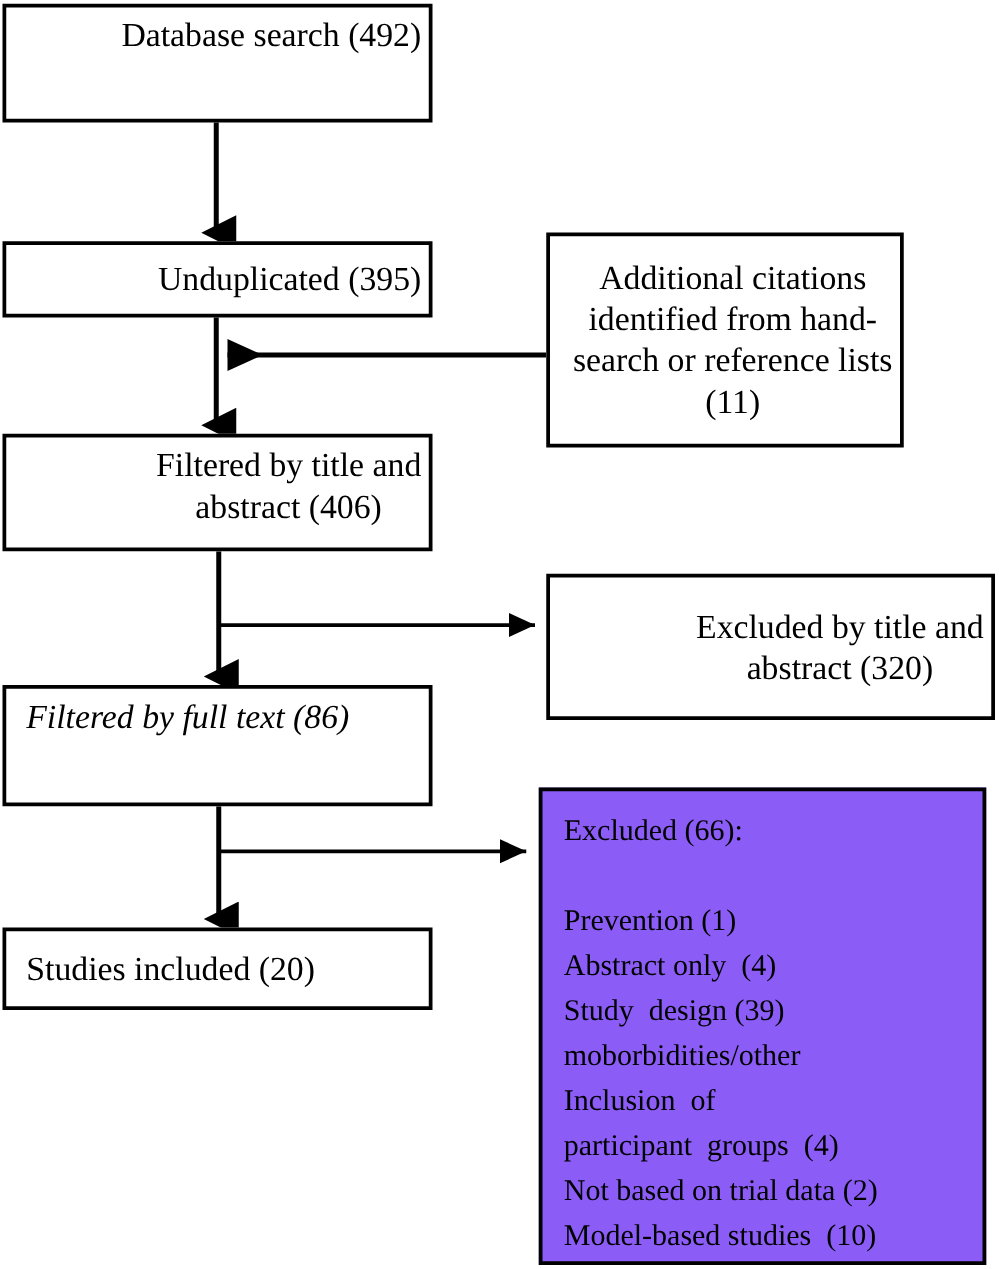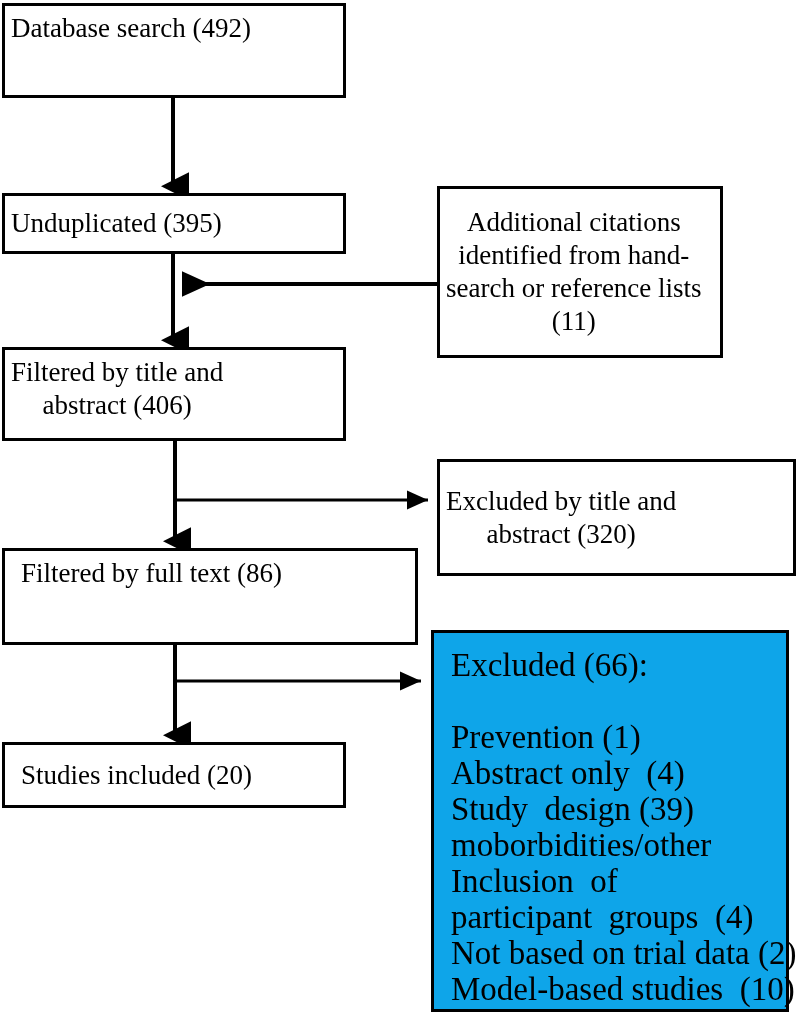--- a/index.html
+++ b/index.html
@@ -17,21 +17,21 @@
     color: #000000;
     overflow: hidden;
   }
   .flow-box {
     position: absolute;
     box-sizing: border-box;
     border: 3px solid #000000;
     background: #ffffff;
     display: flex;
     align-items: center;
-    justify-content: flex-start;
+    justify-content: flex-end;
     text-align: center;
     font-size: 27px;
     line-height: 1.22;
     padding: 2px 6px;
   }
   .flow-box.top-aligned {
     align-items: flex-start;
     padding-top: 6px;
   }
   .flow-box.left-text {
@@ -40,22 +40,22 @@
     padding-left: 16px;
   }
   .box-text {
     display: block;
     white-space: pre-line;
   }
   .excl-list {
     position: absolute;
     box-sizing: border-box;
     border: 3px solid #000000;
-    background: #0ea5e9;
-    font-size: 33px;
+    background: #8b5cf6;
+    font-size: 24px;
     line-height: 36px;
     padding: 14px 0 0 17px;
     text-align: left;
   }
   .excl-line {
     display: block;
     white-space: pre;
   }
   .excl-gap {
     display: block;
@@ -121,21 +121,21 @@
   <div class="flow-box top-aligned" style="left:2px; top:347px; width:344px; height:94px;">
     <span class="box-text">Filtered by title  and
 abstract (406)</span>
   </div>
 
   <div class="flow-box" style="left:437px; top:459px; width:359px; height:117px;">
     <span class="box-text">Excluded by title  and
 abstract (320)</span>
   </div>
 
-  <div class="flow-box top-aligned left-text" style="left:2px; top:548px; width:416px; height:97px;">
+  <div class="flow-box top-aligned left-text" style="left:2px; top:548px; width:344px; height:97px;font-style:italic;">
     <span class="box-text">Filtered by  full  text (86)</span>
   </div>
 
   <div class="flow-box left-text" style="left:2px; top:742px; width:344px; height:66px;">
     <span class="box-text">Studies  included  (20)</span>
   </div>
 
   <div class="excl-list" style="left:431px; top:630px; width:358px; height:382px;">
     <span class="excl-line">Excluded (66):</span>
     <span class="excl-gap"></span>

